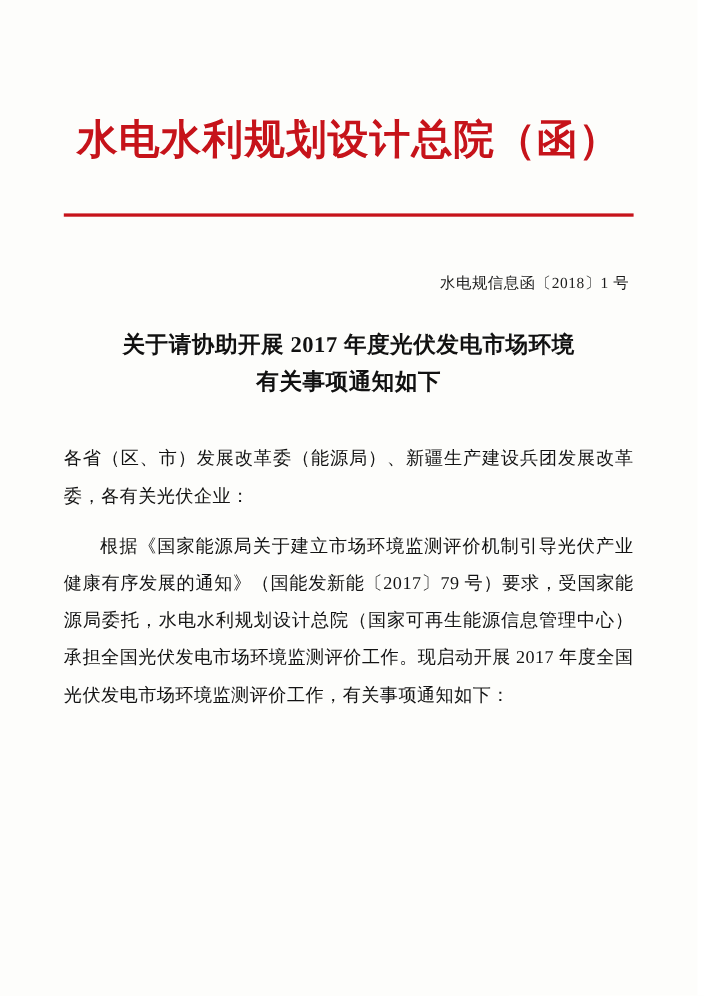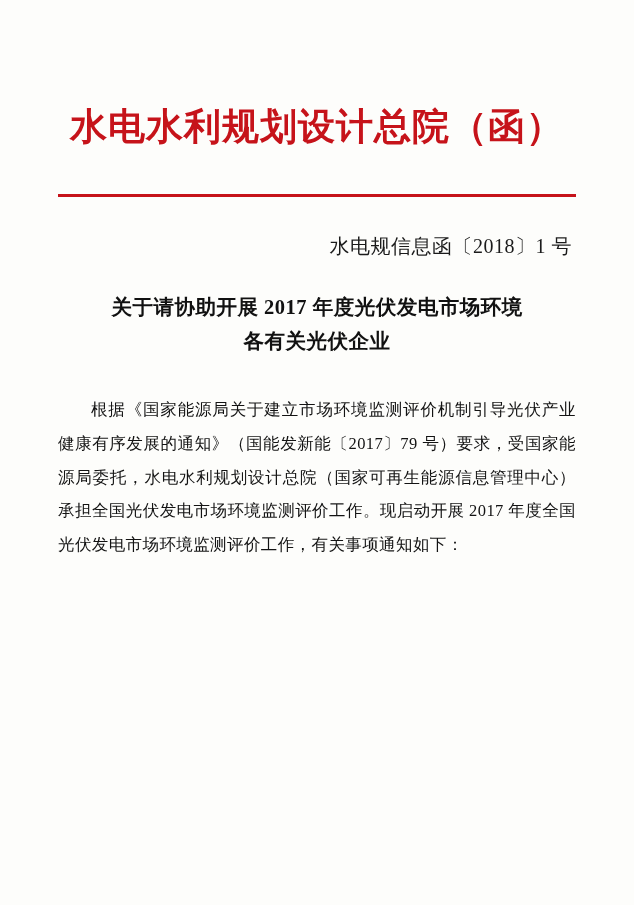--- a/index.html
+++ b/index.html
@@ -33,23 +33,23 @@
     padding-top: 104px;
     white-space: nowrap;
   }
   .red-rule {
     margin-top: 46px;
     height: 3px;
     background: #c6131a;
     width: 100%;
   }
   .doc-number {
-    margin-top: 36px;
+    margin-top: 52px;
     text-align: right;
-    font-size: 20px;
+    font-size: 14px;
     letter-spacing: 0.5px;
     color: #1b1b1b;
     padding-right: 4px;
   }
   .subject {
     margin-top: 31px;
     text-align: center;
     font-size: 20.5px;
     font-weight: bold;
     line-height: 1.65;
@@ -68,37 +68,37 @@
     text-align: justify;
   }
   .para {
     margin: 0;
     text-indent: 0;
   }
   .para.indent {
     text-indent: 33px;
   }
   .para + .para {
-    margin-top: 0px;
-    font-style: italic;
+    margin-top: 12px;
   }
 </style>
 </head>
 <body>
 
 <div class="page">
 
   <div class="doc-title">水电水利规划设计总院（函）</div>
 
   <div class="red-rule"></div>
 
   <div class="doc-number">水电规信息函〔2018〕1 号</div>
 
   <div class="subject">
     <span class="line">关于请协助开展 2017 年度光伏发电市场环境</span>
-    <span class="line">各有关光伏企业</span>
+    <span class="line">有关事项通知如下</span>
   </div>
 
   <div class="body-text">
+    <p class="para">各省（区、市）发展改革委（能源局）、新疆生产建设兵团发展改革委，各有关光伏企业：</p>
     <p class="para indent">根据《国家能源局关于建立市场环境监测评价机制引导光伏产业健康有序发展的通知》（国能发新能〔2017〕79 号）要求，受国家能源局委托，水电水利规划设计总院（国家可再生能源信息管理中心）承担全国光伏发电市场环境监测评价工作。现启动开展 2017 年度全国光伏发电市场环境监测评价工作，有关事项通知如下：</p>
   </div>
 
 </div>
 
 </body></html>

